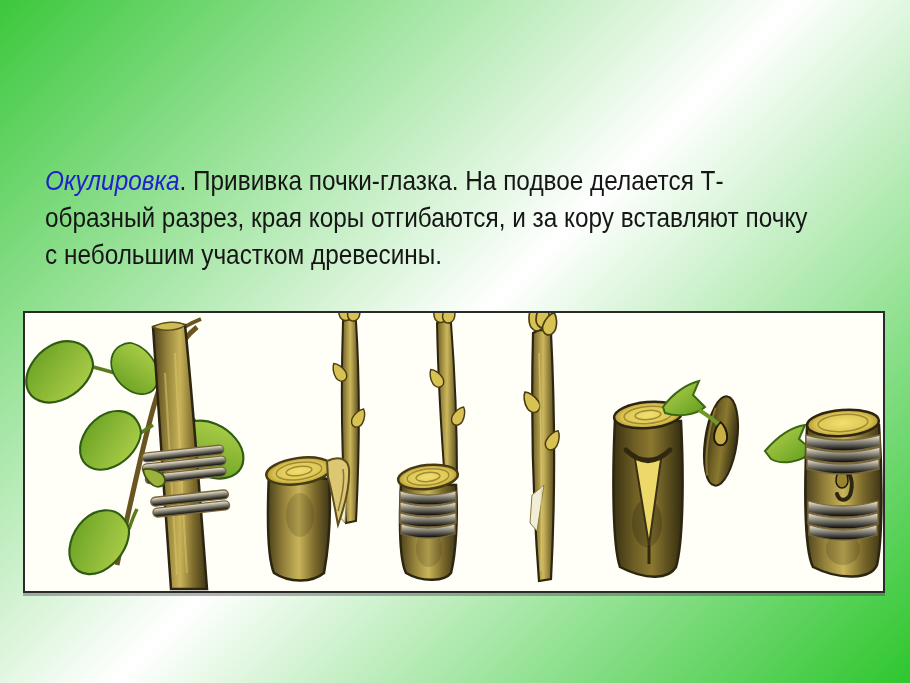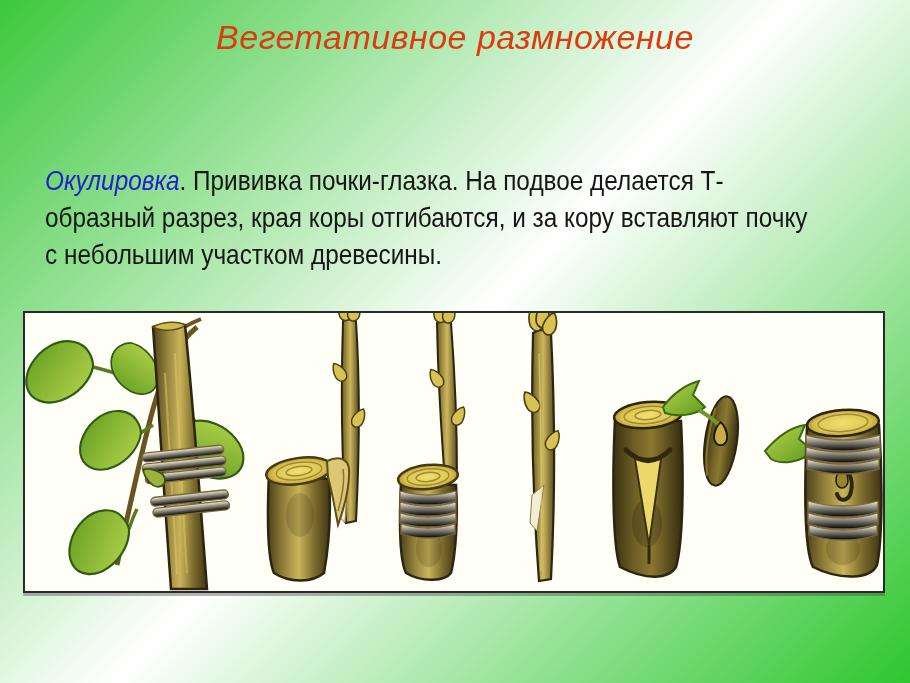--- a/index.html
+++ b/index.html
@@ -32,21 +32,20 @@
     background:var(--panel-background,#fffef7);
     box-shadow:0 3px 0 rgba(70,70,70,.4);
   }
   .panel svg{display:block;width:858px;height:278px;}
 </style>
 </head>
 <body>
 
 <div class="slide">
 
-  <div class="title">Вегетативное размножение</div>
 
   <div class="body-text">
     <div class="line"><span class="lead">Окулировка</span><span>. Прививка почки-глазка. На подвое делается Т-</span></div>
     <div class="line">образный разрез, края коры отгибаются, и за кору вставляют почку</div>
     <div class="line">с небольшим участком древесины.</div>
   </div>
 
   <div class="panel">
     <svg viewBox="0 0 858 278">
       <defs>

